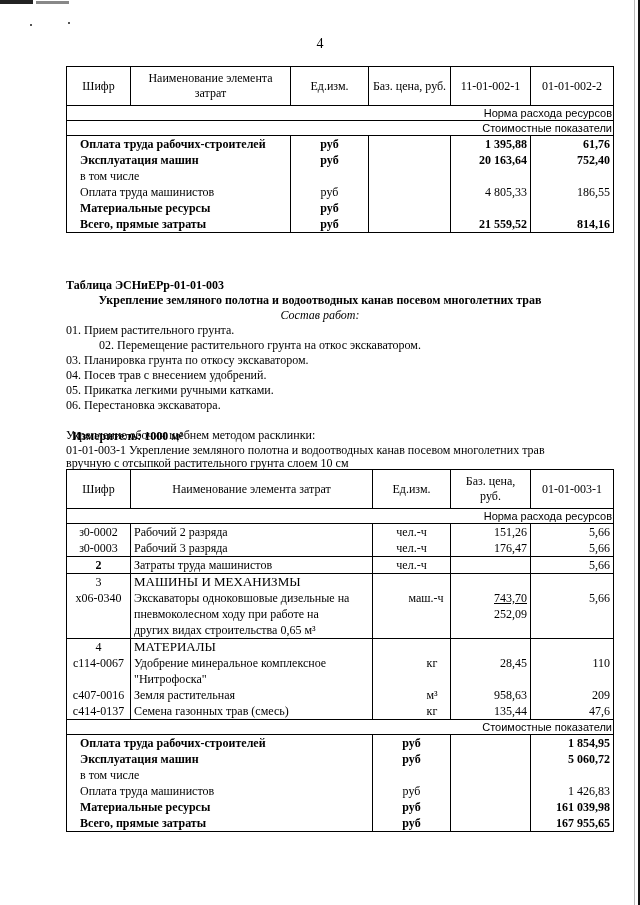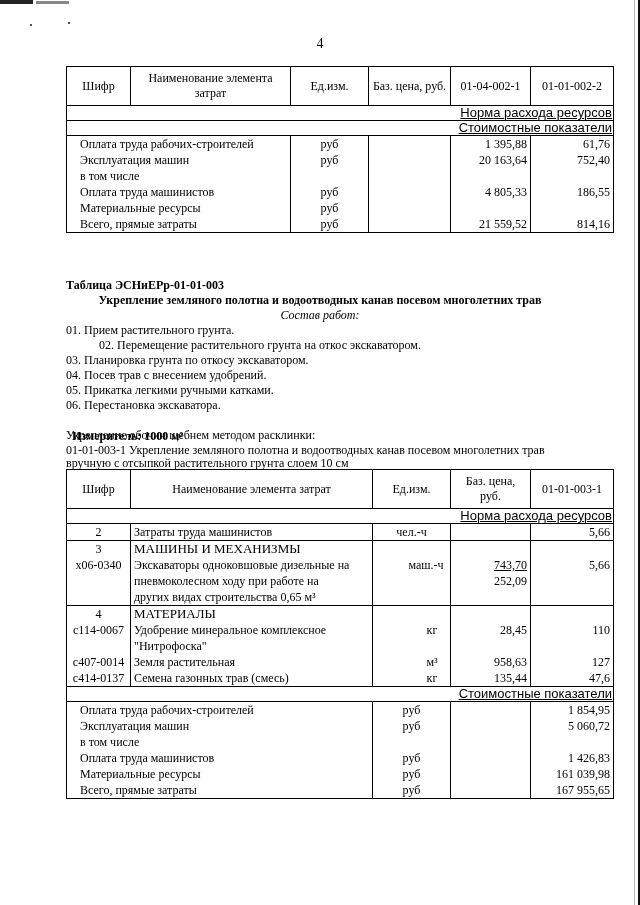--- a/index.html
+++ b/index.html
@@ -15,23 +15,23 @@
   .rightline { position: absolute; left: 634px; top: 0; width: 1px; height: 905px; background: #bbb; }
   .speck { position: absolute; width: 2px; height: 2px; background: #555; }
   .pagenum { position: absolute; left: 0; width: 640px; top: 36px; text-align: center; font-size: 14px; }
 
   table { border-collapse: collapse; position: absolute; left: 66px; width: 547px; table-layout: fixed; }
   td { border: 1px solid #000; padding: 0 3px; vertical-align: middle; line-height: 16px; font-size: 12px; white-space: nowrap; overflow: hidden; }
   td.nb-top { border-top: none; }
   td.nb-bot { border-bottom: none; }
   td.c { text-align: center; }
   td.r { text-align: right; }
-  td.b { font-weight: normal; }
+  td.b { font-weight: bold; }
   td.hdr { text-align: center; height: 38px; line-height: 15px; white-space: normal; }
-  td.band { text-align: right; font-family: "Liberation Sans", sans-serif; font-size: 13px; line-height: 14px; height: 14px; padding-right: 1px; text-decoration: underline; }
+  td.band { text-align: right; font-family: "Liberation Sans", sans-serif; font-size: 11px; line-height: 14px; height: 14px; padding-right: 1px; }
   td.ind { padding-left: 13px; }
   .u { text-decoration: underline; }
 
   #t1 { top: 66px; border: 1px solid #000; }
   #t2 { top: 469px; border: 1px solid #000; }
   #t1 td, #t2 td { border-left: 1px solid #000; border-right: 1px solid #000; }
 
   .txt { position: absolute; left: 66px; font-size: 12px; line-height: 15px; white-space: nowrap; }
   .bold { font-weight: bold; }
   .center { left: 0; width: 640px; text-align: center; }
@@ -59,21 +59,21 @@
       <col style="width:82px">
       <col style="width:80px">
       <col style="width:83px">
     </colgroup>
   <tbody>
       <tr>
     <td class="hdr">Шифр</td>
     <td class="hdr">Наименование элемента затрат</td>
     <td class="hdr">Ед.изм.</td>
     <td class="hdr">Баз. цена, руб.</td>
-    <td class="hdr">01-04-002-1</td>
+    <td class="hdr">11-01-002-1</td>
     <td class="hdr">01-01-002-2</td>
   </tr>
   <tr>
     <td colspan="6" class="band">Норма расхода ресурсов</td>
   </tr>
   <tr>
     <td colspan="6" class="band">Стоимостные показатели</td>
   </tr>
   <tr>
     <td colspan="2" class="b ind nb-bot">Оплата труда рабочих-строителей</td>
@@ -147,20 +147,34 @@
     <td class="hdr">Шифр</td>
     <td class="hdr">Наименование элемента затрат</td>
     <td class="hdr">Ед.изм.</td>
     <td class="hdr">Баз. цена, руб.</td>
     <td class="hdr">01-01-003-1</td>
   </tr>
   <tr>
     <td colspan="5" class="band">Норма расхода ресурсов</td>
   </tr>
   <tr>
+    <td class="c nb-bot">з0-0002</td>
+    <td class="nb-bot">Рабочий 2 разряда</td>
+    <td class="c nb-bot">чел.-ч</td>
+    <td class="r nb-bot">151,26</td>
+    <td class="r nb-bot">5,66</td>
+  </tr>
+  <tr>
+    <td class="c nb-top">з0-0003</td>
+    <td class="nb-top">Рабочий 3 разряда</td>
+    <td class="c nb-top">чел.-ч</td>
+    <td class="r nb-top">176,47</td>
+    <td class="r nb-top">5,66</td>
+  </tr>
+  <tr>
     <td class="c b">2</td>
     <td>Затраты труда машинистов</td>
     <td class="c">чел.-ч</td>
     <td></td>
     <td class="r">5,66</td>
   </tr>
   <tr>
     <td class="c" style="vertical-align:top;">
       <div class="b">3</div>
       <div>х06-0340</div>
@@ -176,21 +190,21 @@
       <div class="u">743,70</div>
       <div>252,09</div>
     </td>
     <td class="r" style="vertical-align:top;padding-top:16px;">5,66</td>
   </tr>
   <tr>
     <td class="c" style="vertical-align:top;">
       <div class="b">4</div>
       <div>с114-0067</div>
       <div>&nbsp;</div>
-      <div>с407-0014</div>
+      <div>с407-0016</div>
       <div>с414-0137</div>
     </td>
     <td style="vertical-align:top;">
       <div class="b" style="font-size:13px;">МАТЕРИАЛЫ</div>
       <div>Удобрение минеральное комплексное</div>
       <div>"Нитрофоска"</div>
       <div>Земля растительная</div>
       <div>Семена газонных трав (смесь)</div>
     </td>
     <td class="c" style="vertical-align:top;padding-left:44px;">
@@ -204,21 +218,21 @@
       <div>&nbsp;</div>
       <div>28,45</div>
       <div>&nbsp;</div>
       <div>958,63</div>
       <div>135,44</div>
     </td>
     <td class="r" style="vertical-align:top;">
       <div>&nbsp;</div>
       <div>110</div>
       <div>&nbsp;</div>
-      <div>127</div>
+      <div>209</div>
       <div>47,6</div>
     </td>
   </tr>
   <tr>
     <td colspan="5" class="band">Стоимостные показатели</td>
   </tr>
   <tr>
     <td colspan="2" class="b ind nb-bot">Оплата труда рабочих-строителей</td>
     <td class="c b nb-bot">руб</td>
     <td class="nb-bot"></td>

